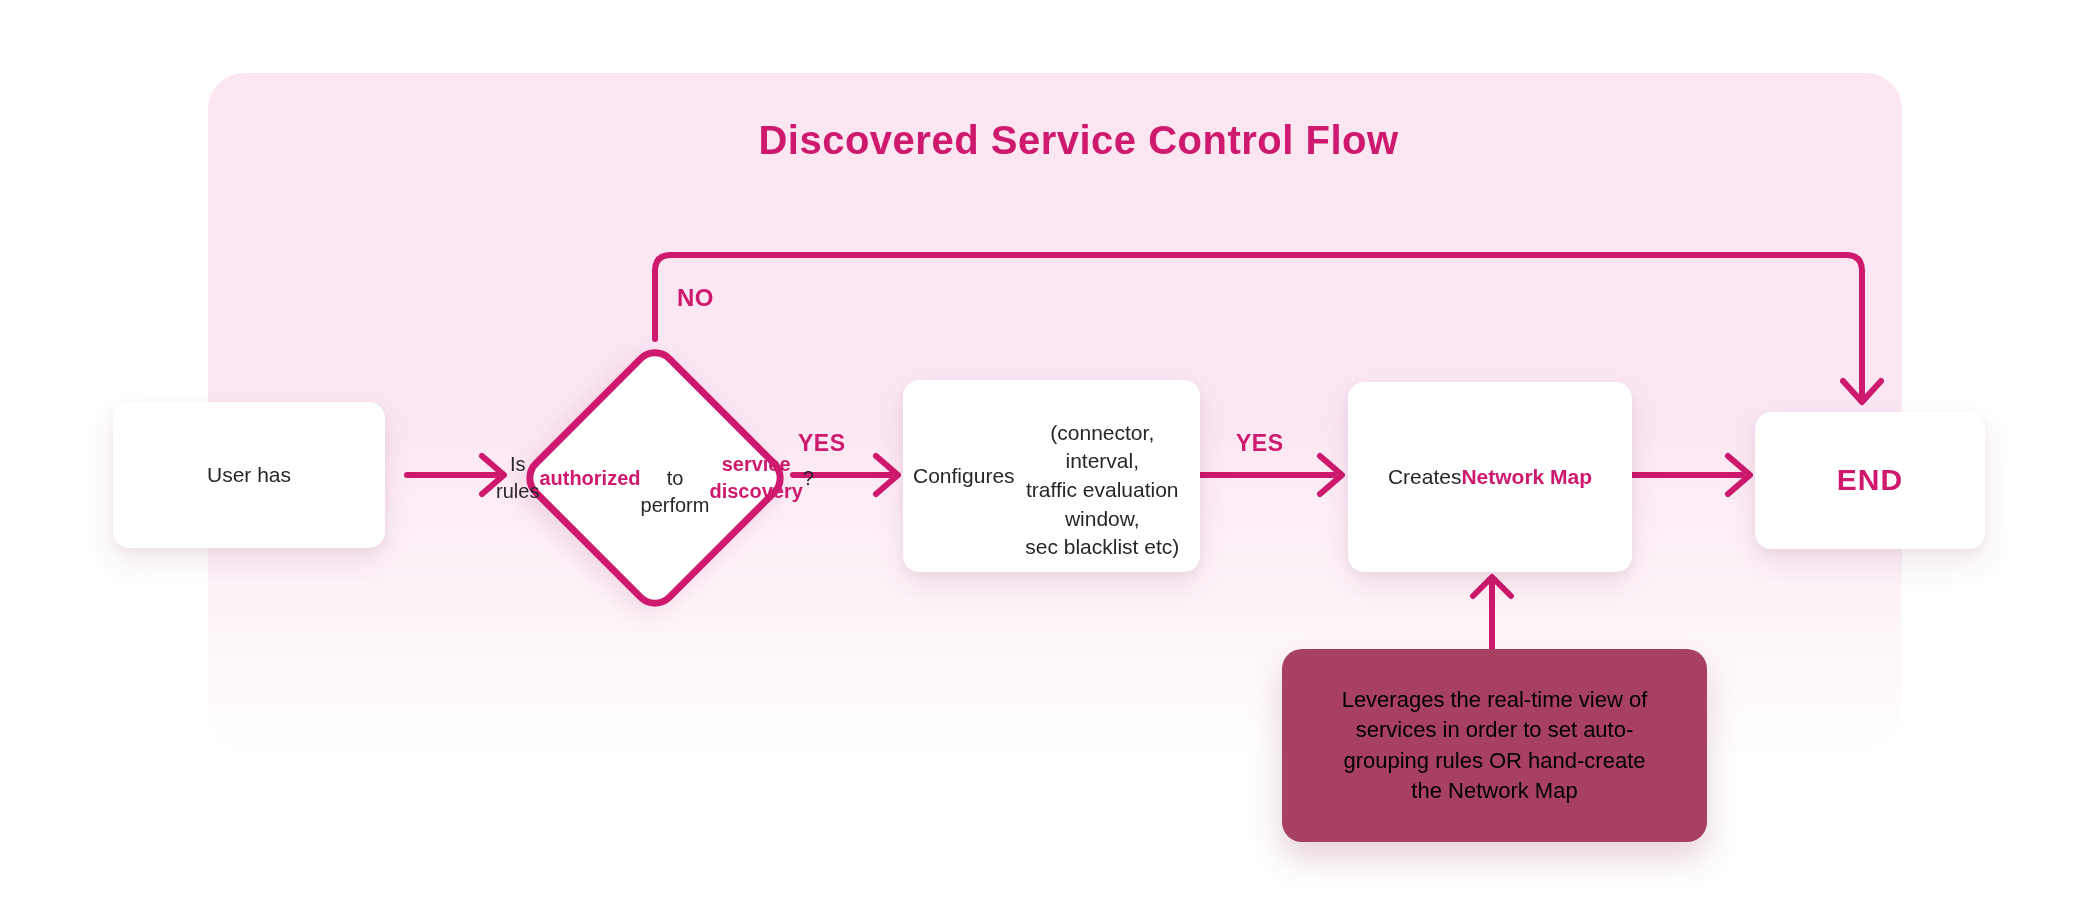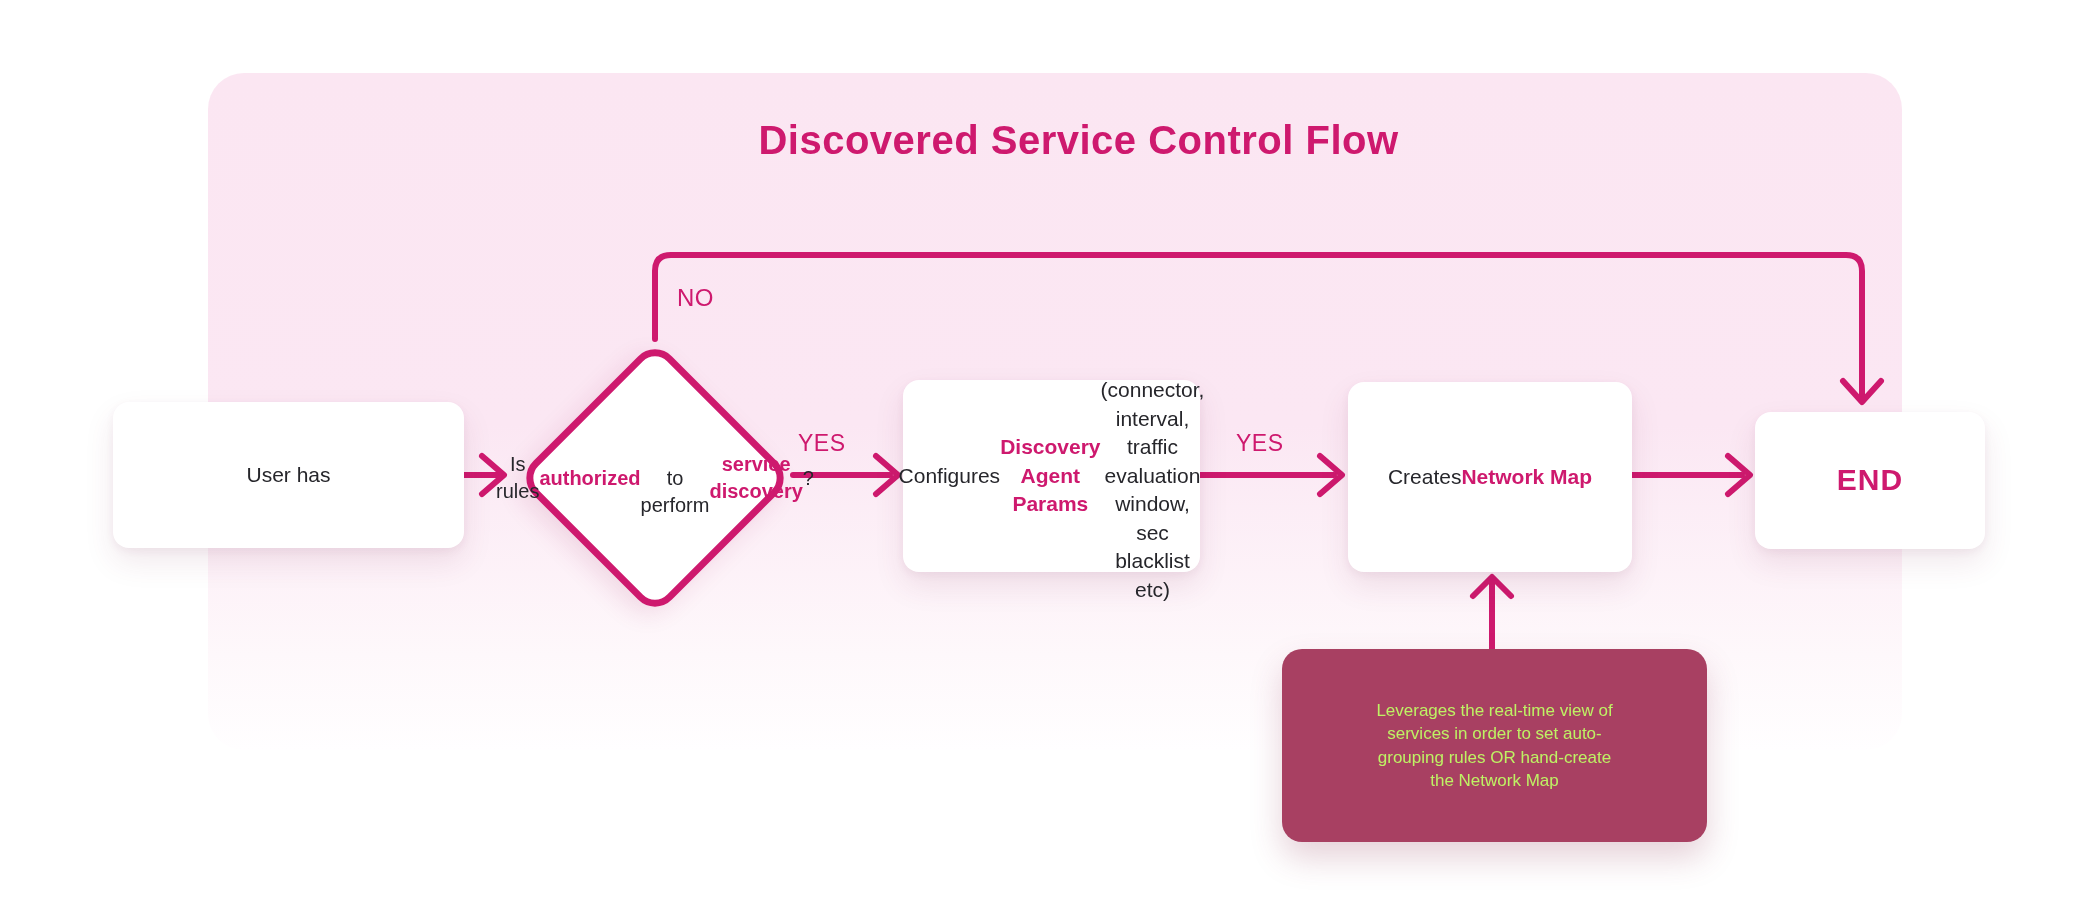--- a/index.html
+++ b/index.html
@@ -26,21 +26,21 @@
     padding-left:47px;
   }
   .edges-svg{position:absolute;left:0;top:0;width:2096px;height:903px;z-index:1;}
   .node{
     position:absolute;z-index:2;background:#ffffff;border-radius:16px;
     display:flex;align-items:center;justify-content:center;text-align:center;
     box-shadow:0 14px 30px rgba(120,40,80,.10),0 3px 8px rgba(120,40,80,.06);
     font-size:21px;line-height:1.36;white-space:pre-line;
   }
   .node .accent,.diamond-text .accent{color:var(--accent);font-weight:700;}
-  .node-start{left:113px;top:402px;width:351px;height:146px;padding:0 18px;}
+  .node-start{left:113px;top:402px;width:272px;height:146px;padding:0 18px;}
   .node-configure{left:903px;top:380px;width:297px;height:192px;padding:0 10px;}
   .node-create{left:1348px;top:382px;width:284px;height:190px;padding:0 16px;}
   .node-end{
     left:1755px;top:412px;width:230px;height:137px;
     font-size:30px;font-weight:700;letter-spacing:1px;color:var(--accent);
     white-space:normal;
   }
   .diamond-wrap{position:absolute;left:557px;top:380px;width:196px;height:196px;z-index:2;}
   .diamond-shape{
     position:absolute;inset:0;background:#ffffff;
@@ -48,27 +48,27 @@
     transform:rotate(45deg);
     box-shadow:0 10px 24px rgba(160,30,90,.12);
   }
   .diamond-text{
     position:absolute;left:-30px;top:-10px;width:256px;height:216px;z-index:1;
     display:flex;align-items:center;justify-content:center;text-align:center;
     font-size:20px;line-height:1.35;white-space:pre-line;
   }
   .note{
     left:1282px;top:649px;width:425px;height:193px;padding:0 32px;
-    background:var(--note-bg);color:#bef264;border-radius:20px;
-    font-size:17px;line-height:1.38;
+    background:var(--note-bg);color:#000000;border-radius:20px;
+    font-size:22px;line-height:1.38;
     box-shadow:0 16px 32px rgba(140,50,80,.22);
   }
   .edge-label{
     position:absolute;z-index:2;color:var(--accent);
-    font-weight:400;font-size:23px;letter-spacing:.5px;
+    font-weight:700;font-size:23px;letter-spacing:.5px;
   }
   .label-yes-1{left:798px;top:430px;}
   .label-yes-2{left:1236px;top:430px;}
   .label-no{left:677px;top:284px;font-size:24px;}
 </style>
 </head>
 <body>
 
 <div class="canvas"></div>
 
@@ -98,22 +98,21 @@
 <div class="node node-start"><span>User has </span></div>
 
 <div class="diamond-wrap">
   <div class="diamond-shape"></div>
   <div class="diamond-text"><span>Is rules
 </span><span class="accent">authorized</span><span>
 to perform
 </span><span class="accent">service discovery</span><span>?</span></div>
 </div>
 
-<div class="node node-configure"><span>Configures </span><span class="accent">Discovery
-Agent Params</span><span>
+<div class="node node-configure"><span>Configures </span><span>
 (connector, interval,
 traffic evaluation window,
 sec blacklist etc)</span></div>
 
 <div class="node node-create"><span>Creates </span><span class="accent">Network Map</span></div>
 
 <div class="node node-end">END</div>
 
 <div class="node note">Leverages the real-time view of
 services in order to set auto-

